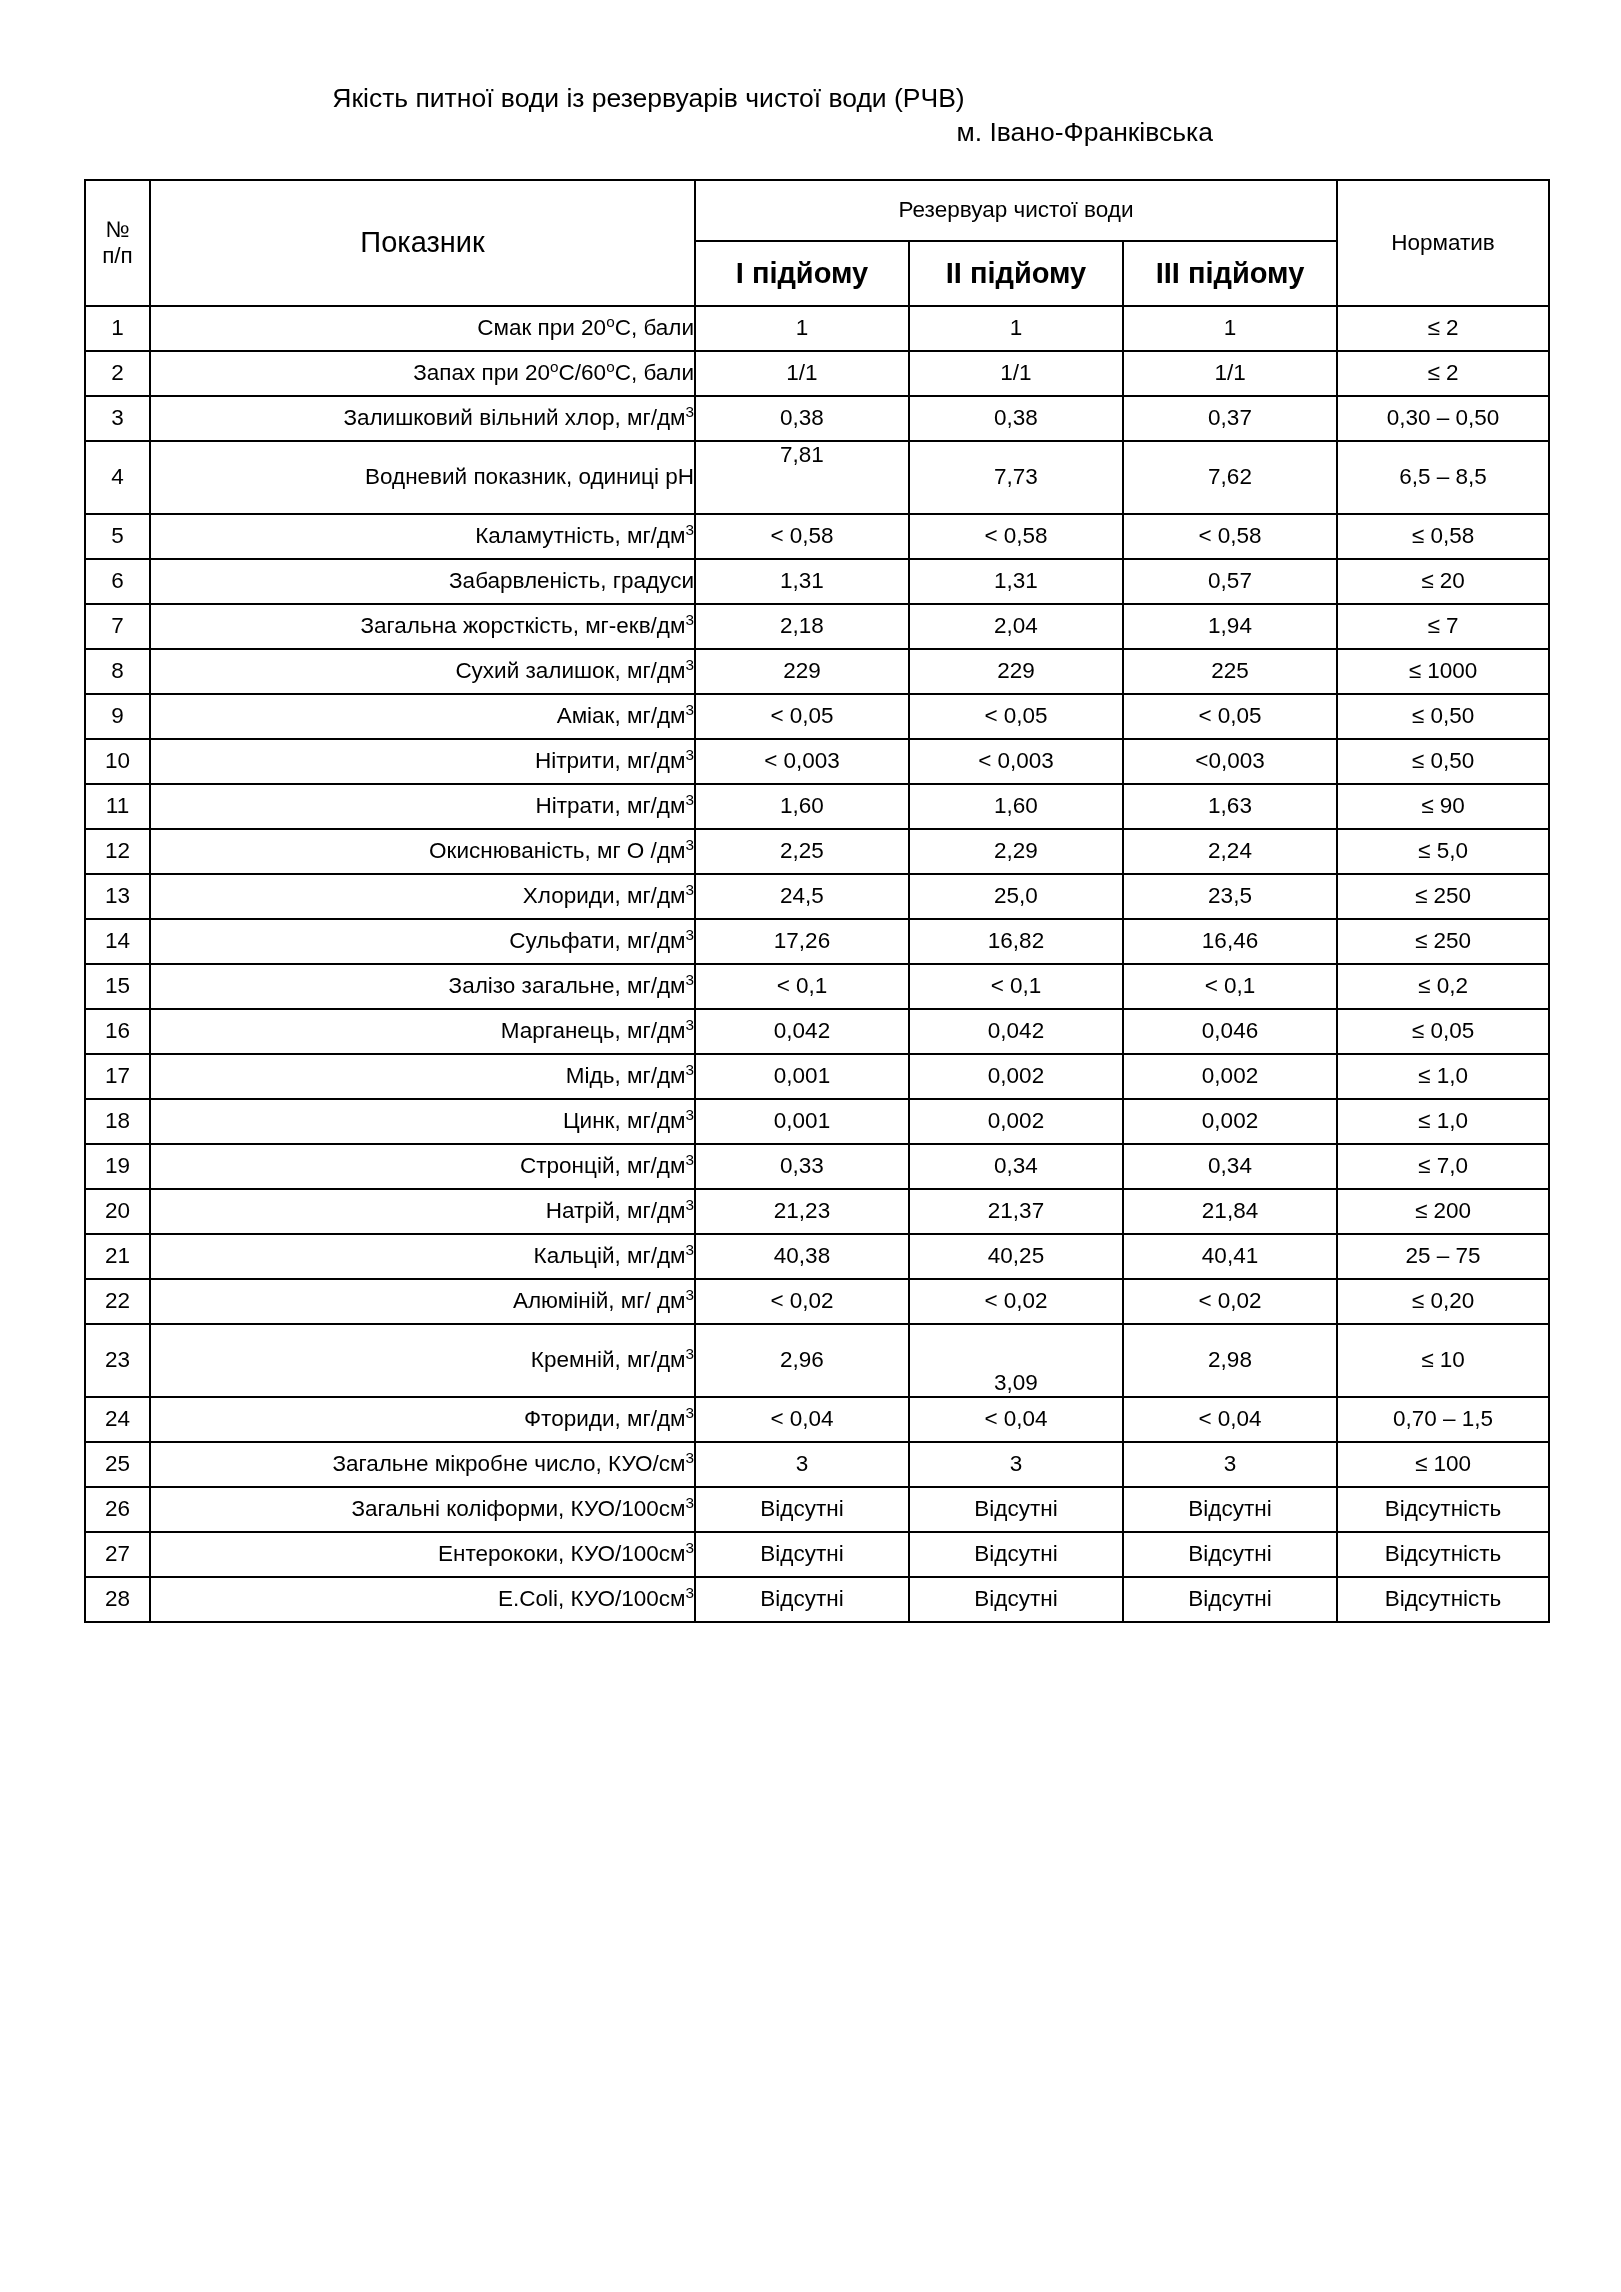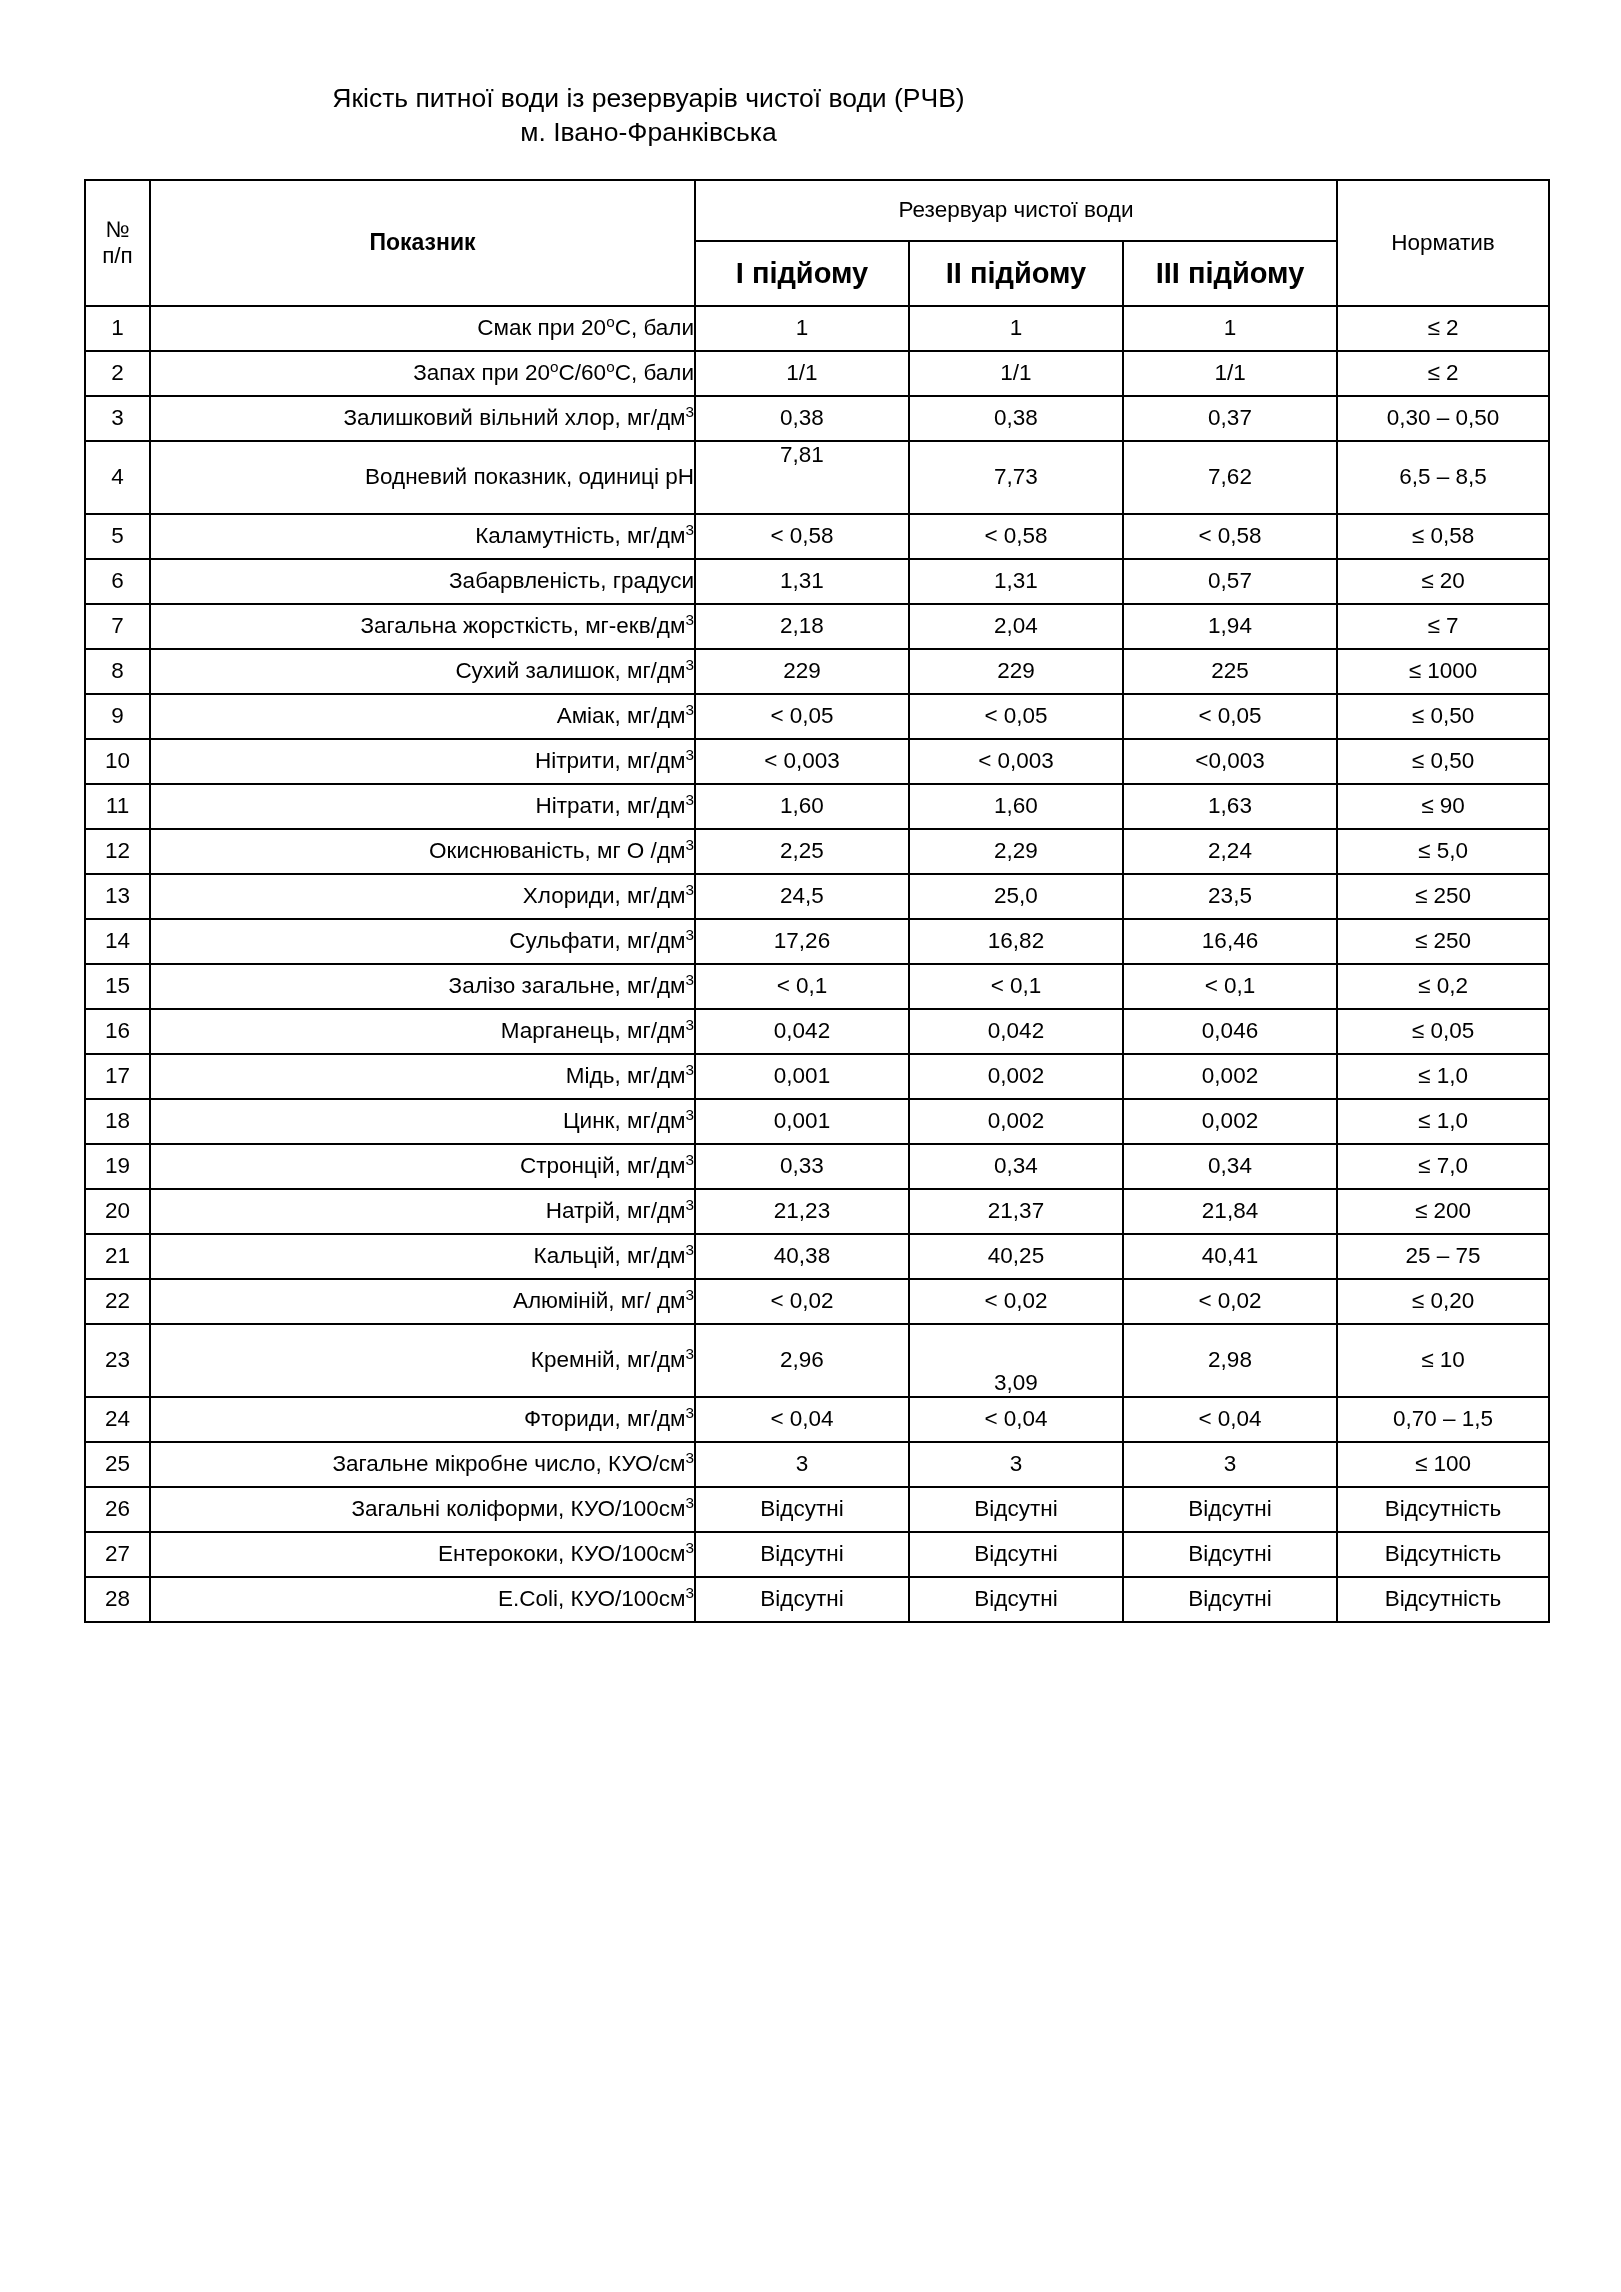--- a/index.html
+++ b/index.html
@@ -22,20 +22,21 @@
   }
   .doc-title {
     text-align: center;
     font-size: 26.5px;
     line-height: 1.28;
     margin: 0 0 0 0;
     font-weight: normal;
   }
   .doc-title .line2 {
     display: block;
+    text-align: right;
   }
   .period {
     margin-top: 25.5px;
     margin-left: 11.8px;
     font-size: 24.5px;
   }
   table.wq {
     margin-top: 29px;
     border-collapse: collapse;
     width: 1462px;
@@ -56,22 +57,22 @@
   col.c-norm   { width: 212px; }
 
   thead th {
     text-align: center;
     vertical-align: middle;
     font-weight: bold;
     font-size: 23.5px;
     height: 47px;
   }
   thead th.indicator-head {
-    font-weight: bold;
-    font-size: 23px;
+    font-weight: normal;
+    font-size: 29px;
   }
   thead th.num-head {
     font-weight: normal;
     font-size: 22.5px;
     line-height: 1.15;
   }
   thead th.sub-head {
     font-weight: bold;
     font-size: 29px;
     height: 63px;

